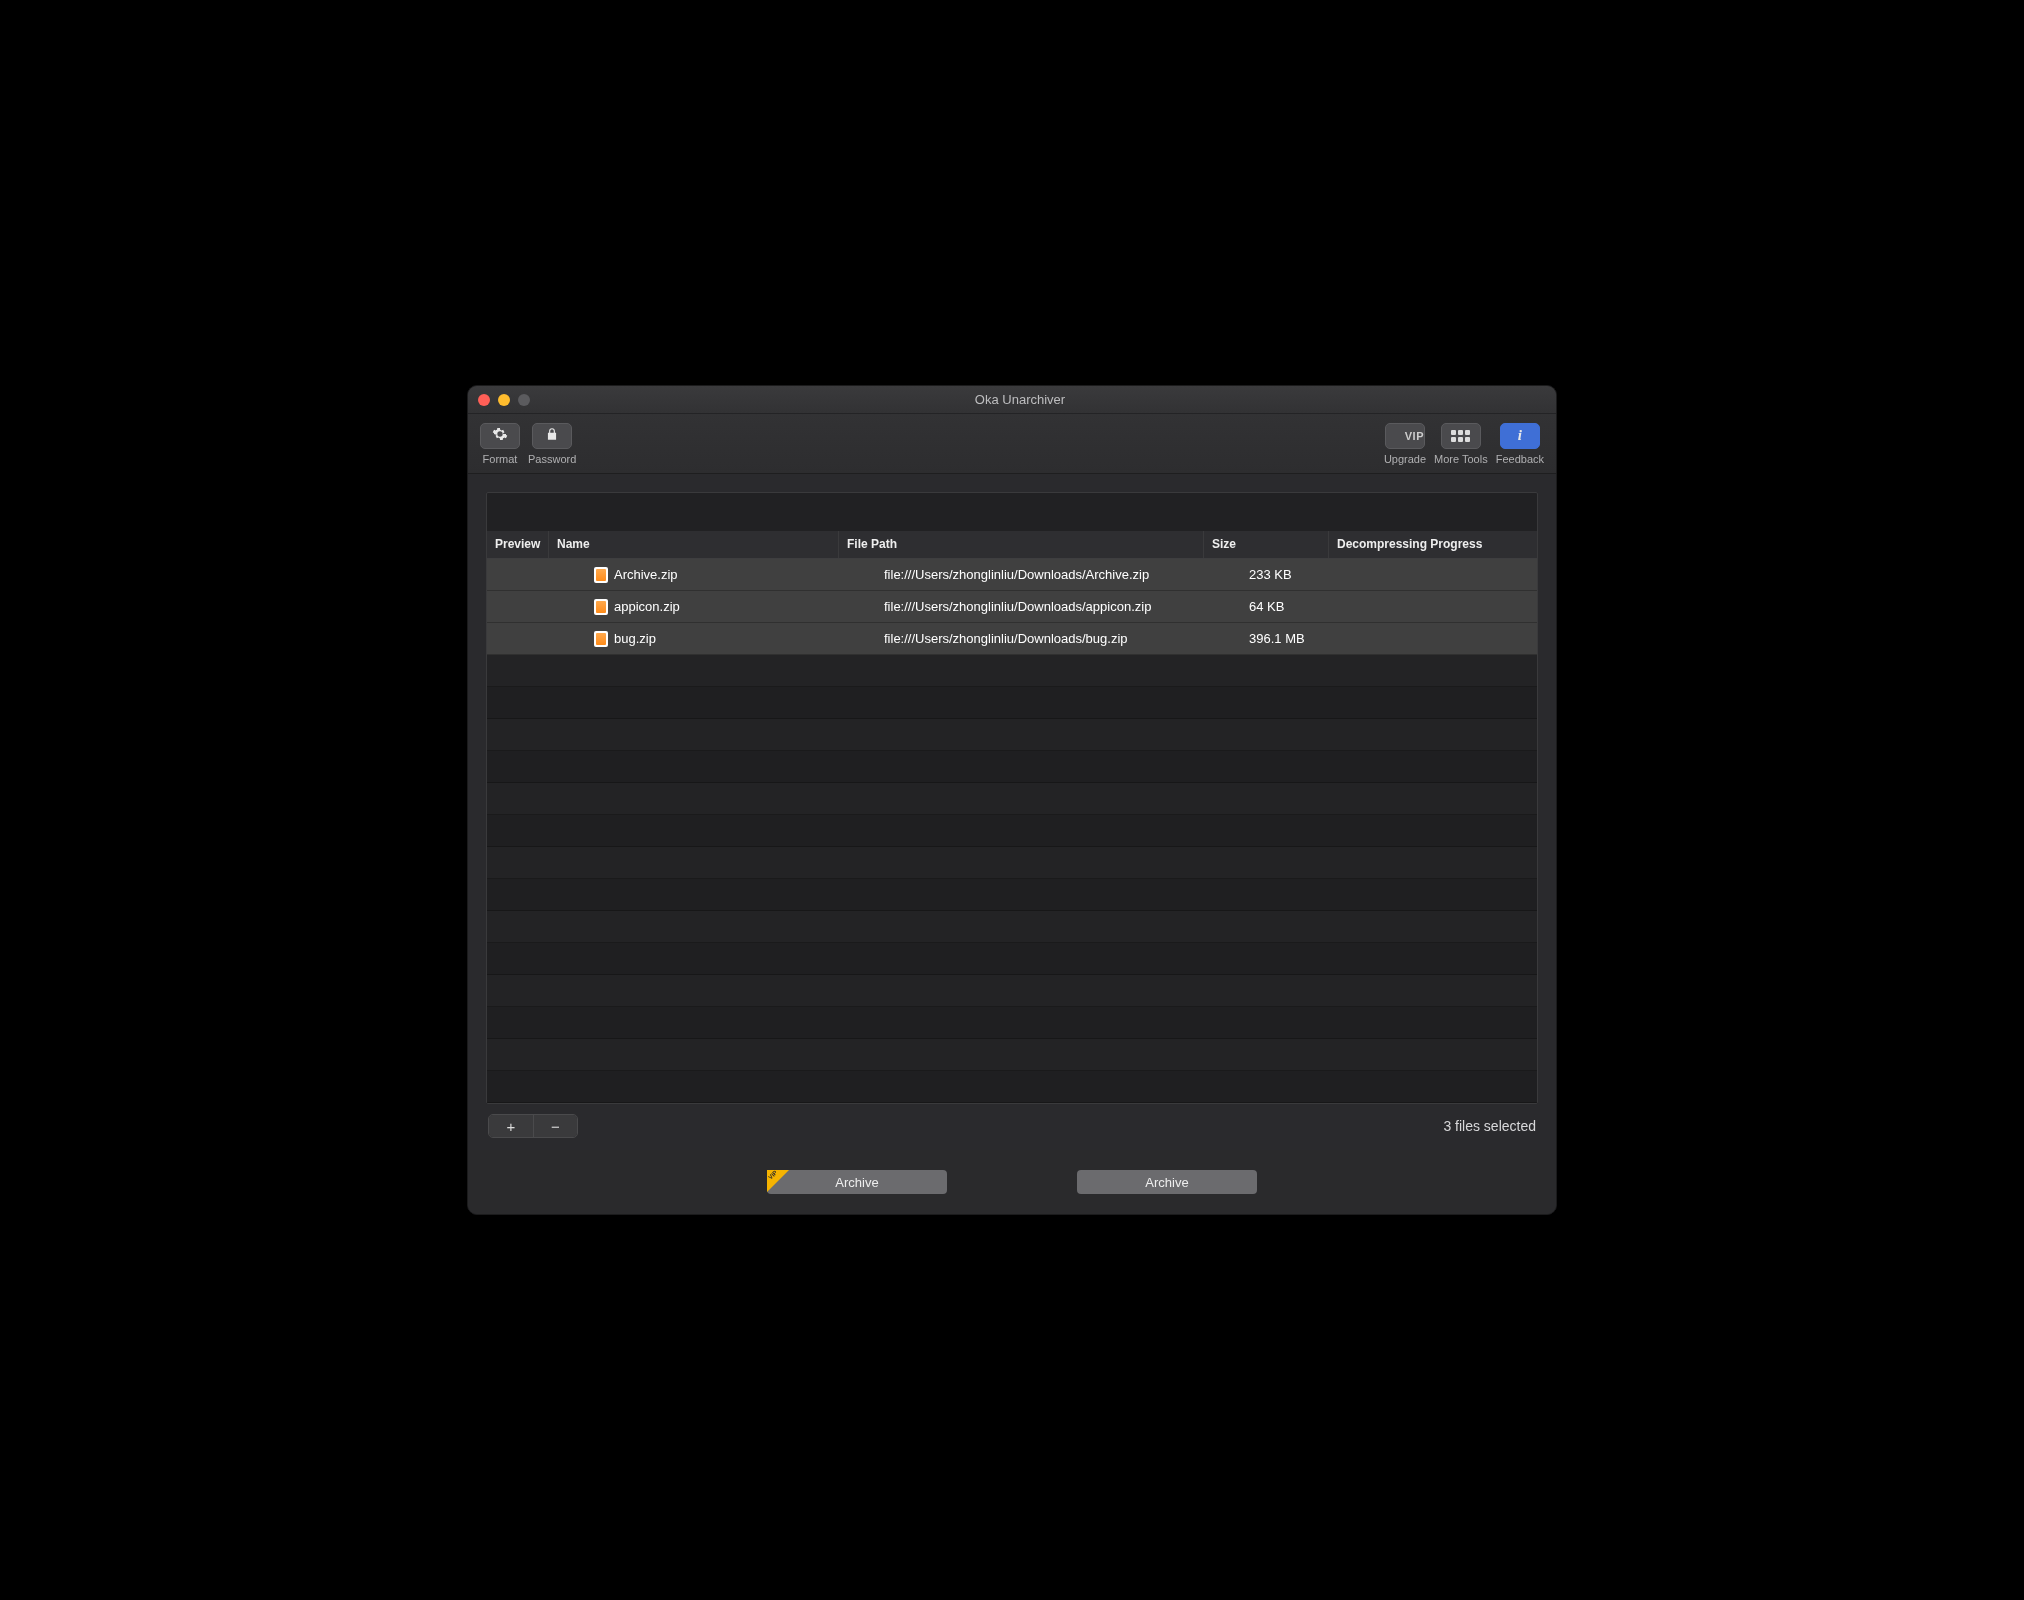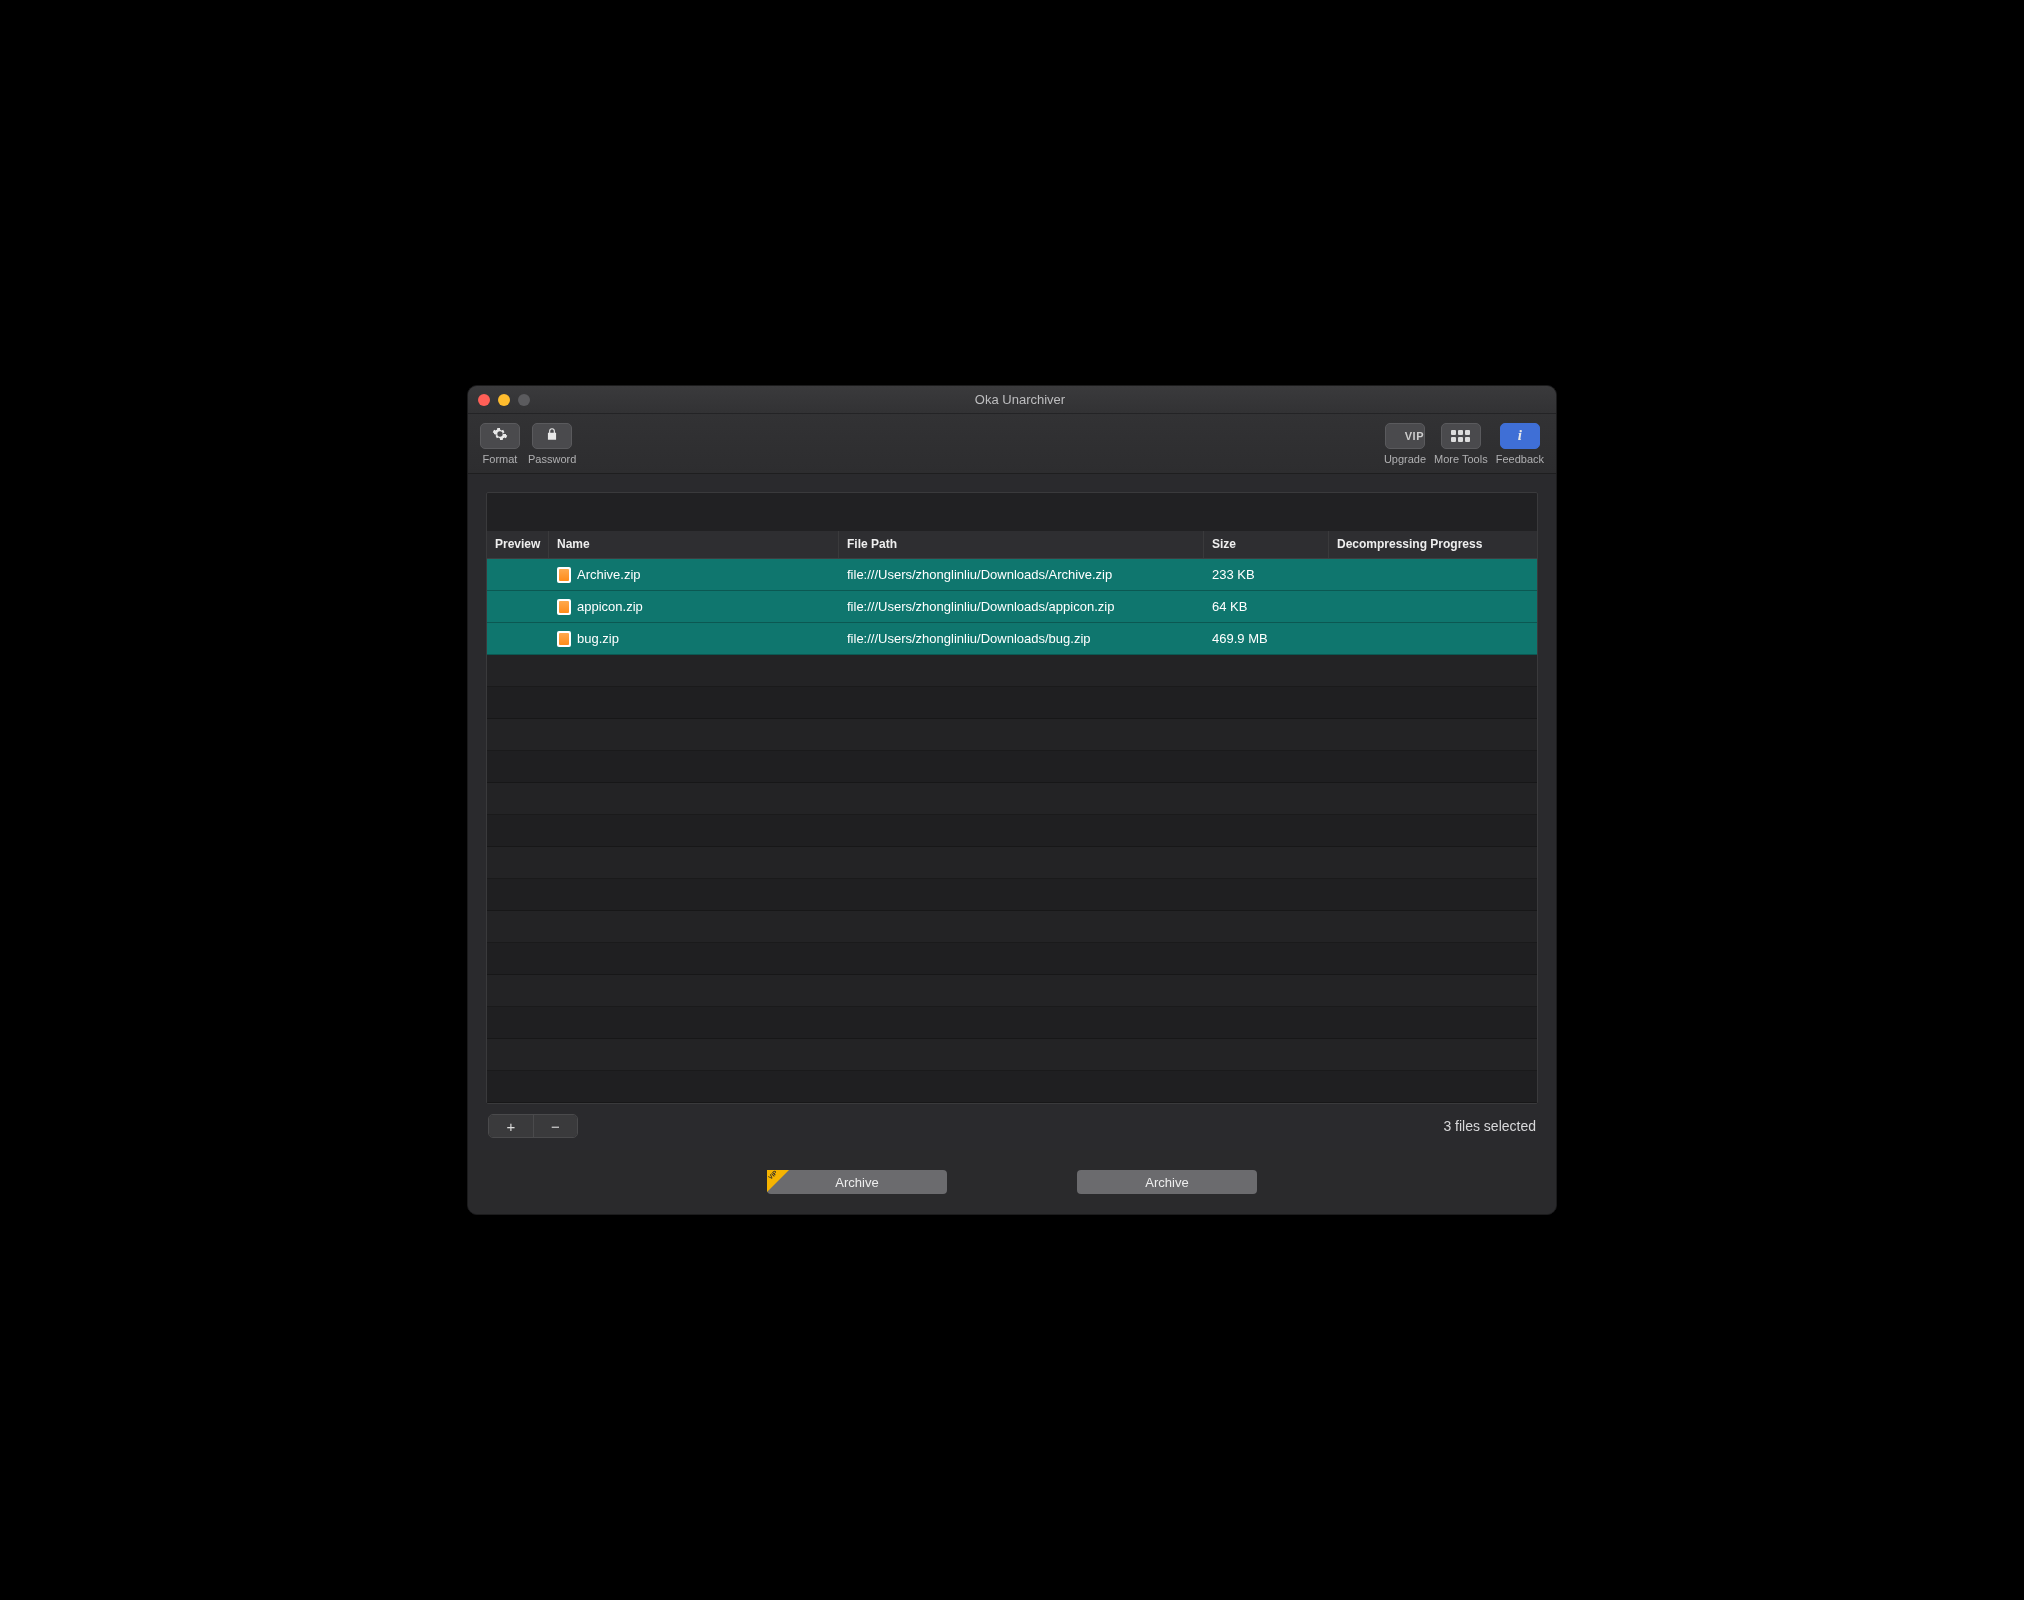--- a/index.html
+++ b/index.html
@@ -91,21 +91,21 @@
   .col-preview { width: 62px; }
   .col-name { width: 290px; }
   .col-path { width: 365px; }
   .col-size { width: 125px; }
   .col-prog { flex: 1; }
   .tbody { flex: 1; overflow: hidden; }
   .row {
     display: flex; height: 32px; align-items: center;
     border-bottom: 1px solid rgba(0,0,0,0.25);
   }
-  .row.selected { background: #0f766e; color: #fff; }
+  .row.selected { background: #404040; color: #fff; padding-left: 37px; }
   .row.empty-odd { background: #232325; }
   .row.empty-even { background: #1f1f21; }
   .cell { padding: 0 8px; overflow: hidden; white-space: nowrap; text-overflow: ellipsis; font-size: 13px; }
   .cell.col-name { display: flex; align-items: center; gap: 6px; }
   .zip-icon {
     width: 14px; height: 16px; background: #fff; border-radius: 2px; position: relative; flex-shrink: 0;
   }
   .zip-icon::before {
     content: ""; position: absolute; inset: 2px; background: linear-gradient(#ffa94d,#ff8c1a); border-radius: 1px;
   }
@@ -245,21 +245,21 @@
             <div class="cell col-size">64 KB</div>
             <div class="cell col-prog"></div>
           </div>
           <div class="row selected">
             <div class="cell col-preview"></div>
             <div class="cell col-name">
               <span class="zip-icon"></span>
               <span>bug.zip</span>
             </div>
             <div class="cell col-path">file:///Users/zhonglinliu/Downloads/bug.zip</div>
-            <div class="cell col-size">469.9 MB</div>
+            <div class="cell col-size">396.1 MB</div>
             <div class="cell col-prog"></div>
           </div>
           <div class="row empty-odd"></div>
           <div class="row empty-even"></div>
           <div class="row empty-odd"></div>
           <div class="row empty-even"></div>
           <div class="row empty-odd"></div>
           <div class="row empty-even"></div>
           <div class="row empty-odd"></div>
           <div class="row empty-even"></div>

